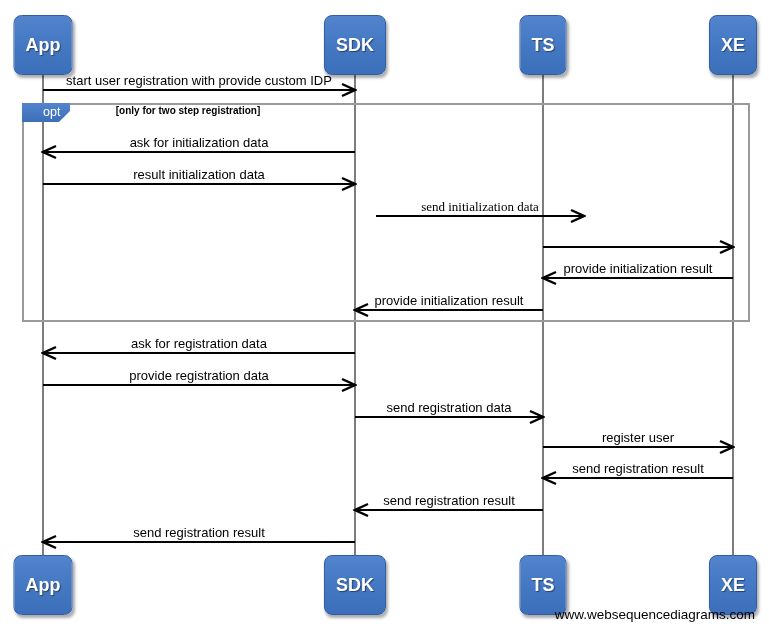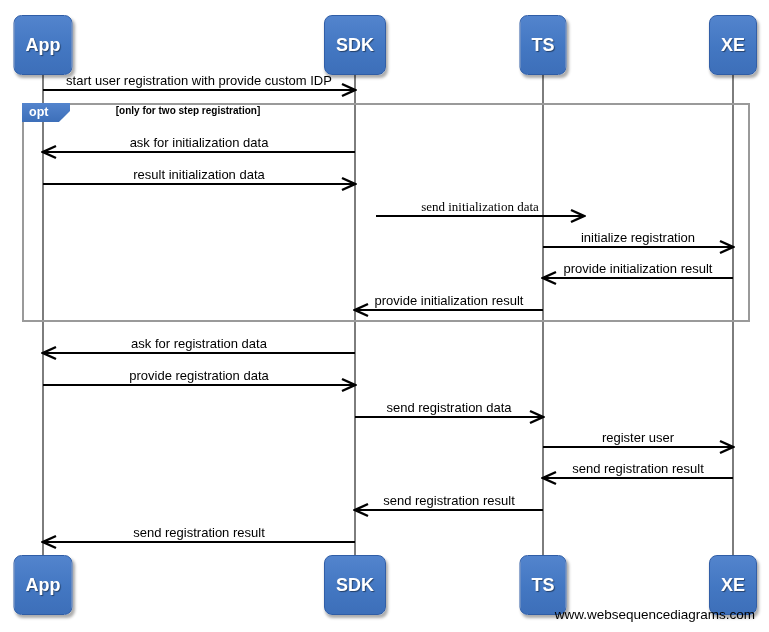--- a/index.html
+++ b/index.html
@@ -20,22 +20,22 @@
     z-index:5;
   }
   
   .lifeline{position:absolute;width:2px;background:#7d7d7d;z-index:1;}
   
   .fragment{position:absolute;border:2px solid #9a9a9a;background:transparent;z-index:2;}
   .fragment-tab{
     position:absolute;width:48px;height:19px;z-index:3;
     background:linear-gradient(180deg,#5384cd,#3d6fb9);
     clip-path:polygon(0 0,100% 0,100% 42%,77% 100%,0 100%);
-    color:#fff;font-size:12.5px;font-weight:bold;line-height:18px;
-    padding-left:7px;box-sizing:border-box;
+    color:#fff;font-size:12.5px;font-weight:normal;line-height:18px;
+    padding-left:21px;box-sizing:border-box;
   }
   .fragment-condition{
     position:absolute;font-size:10px;font-weight:bold;color:#000;
     text-align:center;z-index:3;white-space:nowrap;
   }
   
   .message{position:absolute;height:18px;z-index:4;}
   .msg-label{
     position:absolute;left:0;right:0;top:0;text-align:center;
     font-size:13px;line-height:15px;color:#000;white-space:nowrap;
@@ -92,21 +92,20 @@
 
   <div class="message" style="left:376px;top:199px;width:208px;font-family:Liberation Serif, serif;">
     <span class="msg-label">send initialization data</span>
     <span class="msg-line"></span>
     <svg class="msg-head r" viewBox="0 0 18 16">
         <polyline points="3,2 16,8 3,14" fill="none" stroke="#000" stroke-width="2.4"></polyline>
       </svg>
   </div>
 
   <div class="message" style="left:543px;top:230px;width:190px;">
-    <span class="msg-label">initialize registration</span>
     <span class="msg-line"></span>
     <svg class="msg-head r" viewBox="0 0 18 16">
         <polyline points="3,2 16,8 3,14" fill="none" stroke="#000" stroke-width="2.4"></polyline>
       </svg>
   </div>
 
   <div class="message" style="left:543px;top:261px;width:190px;">
     <span class="msg-label">provide initialization result</span>
     <span class="msg-line"></span>
     <svg class="msg-head l" viewBox="0 0 18 16">

